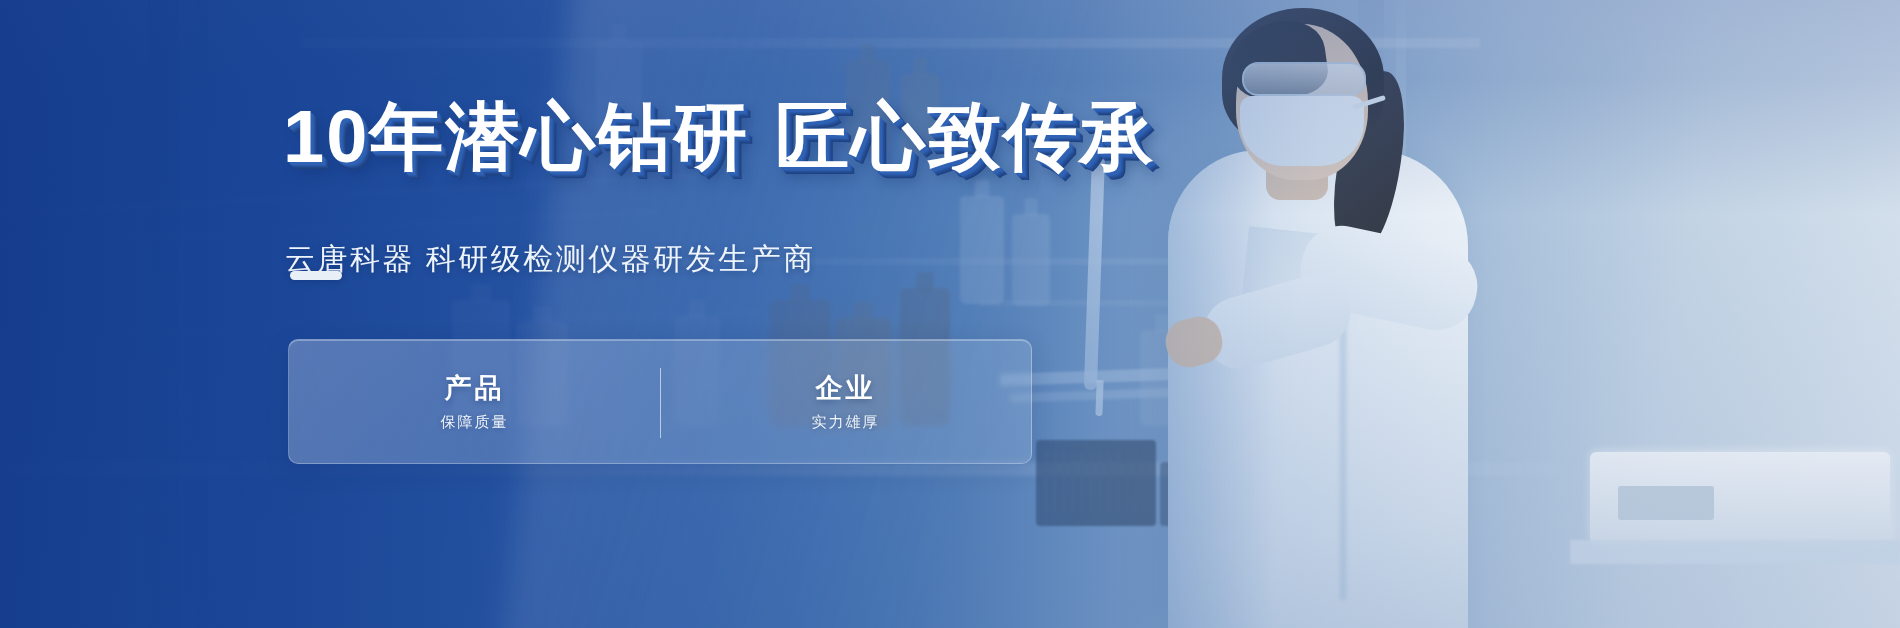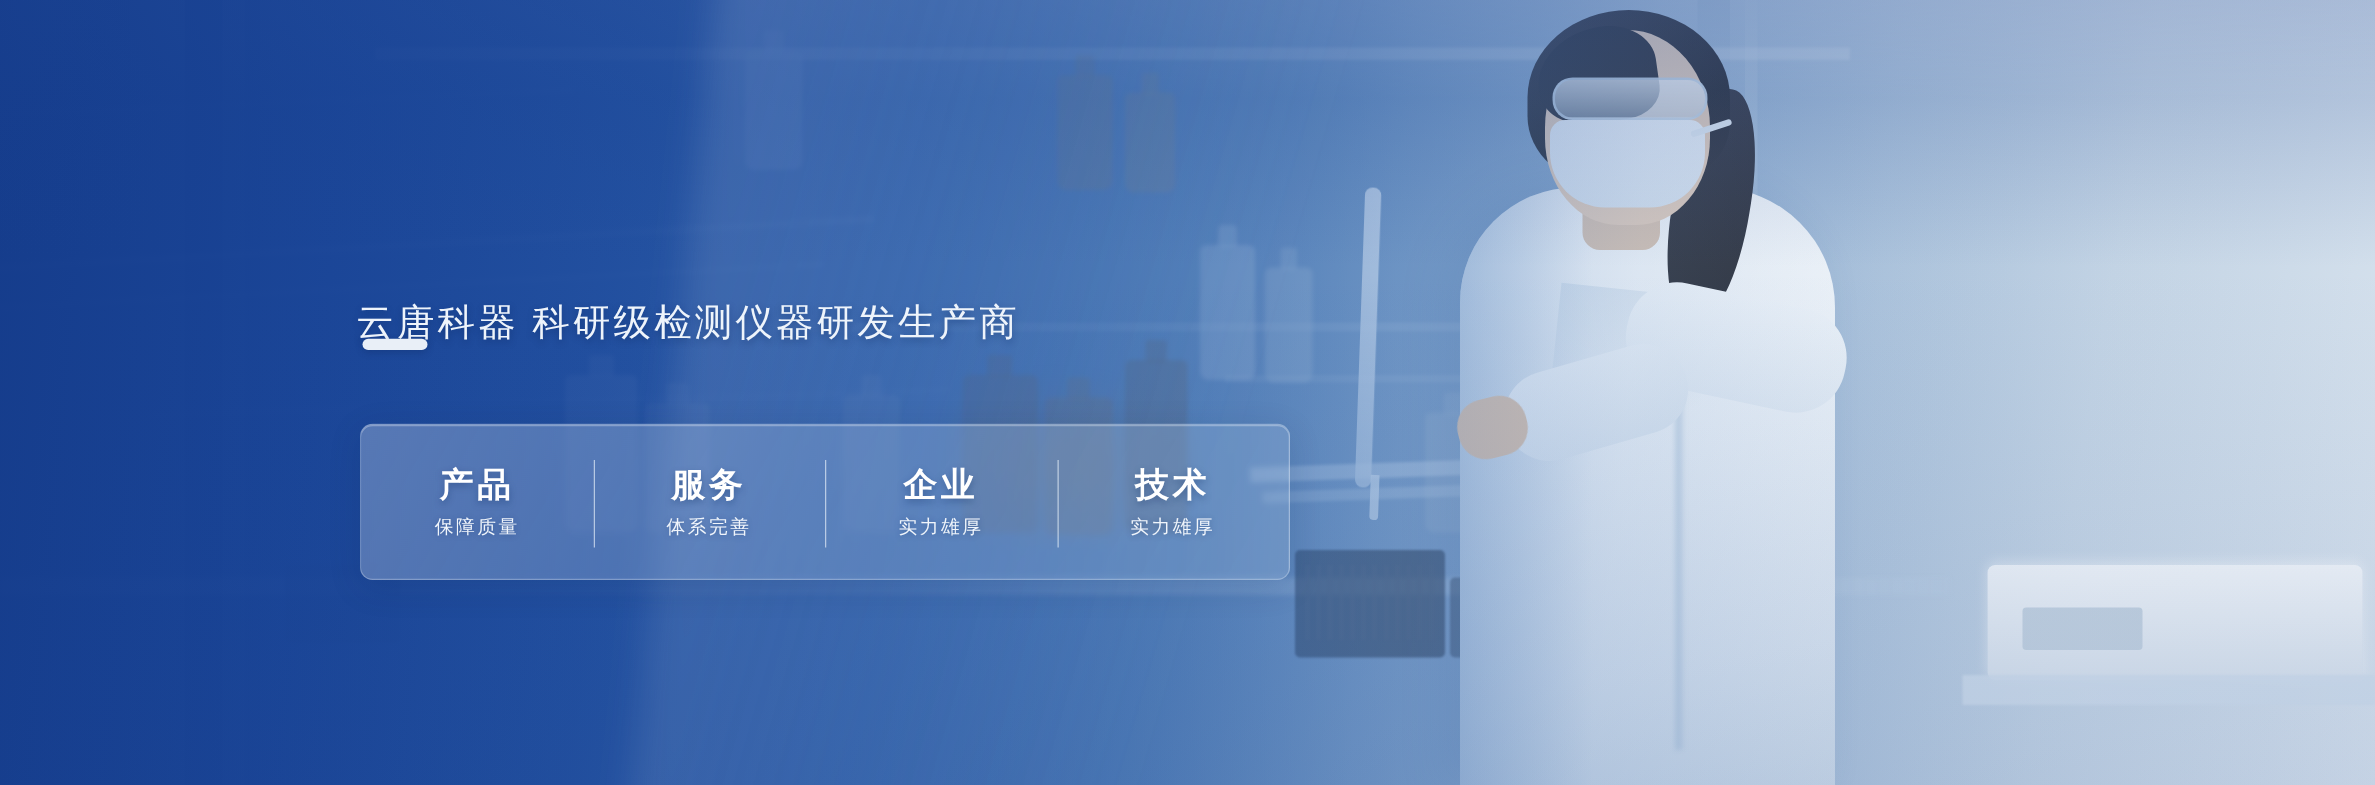--- a/index.html
+++ b/index.html
@@ -355,38 +355,31 @@
     <div class="streak k2"></div>
     <div class="streak k4"></div>
 
     <div class="tint"></div>
     <div class="tint2"></div>
     <div class="wedge"></div>
   </div>
 
   <div class="content">
 
+    <div class="headline"><span>10年潜心钻研</span><span class="gap"></span><span>匠心致传承</span></div>
 
     <div class="subtitle">云唐科器  科研级检测仪器研发生产商</div>
 
     <div class="dash"></div>
 
     <div class="card">
       <div class="cell">
         <div class="cell-title">产品</div>
         <div class="cell-sub">保障质量</div>
       </div>
       <div class="cell">
-        <div class="cell-title">服务</div>
-        <div class="cell-sub">体系完善</div>
-      </div>
-      <div class="cell">
         <div class="cell-title">企业</div>
         <div class="cell-sub">实力雄厚</div>
       </div>
-      <div class="cell">
-        <div class="cell-title">技术</div>
-        <div class="cell-sub">实力雄厚</div>
-      </div>
     </div>
 
   </div>
 </div>
 
 </body></html>

